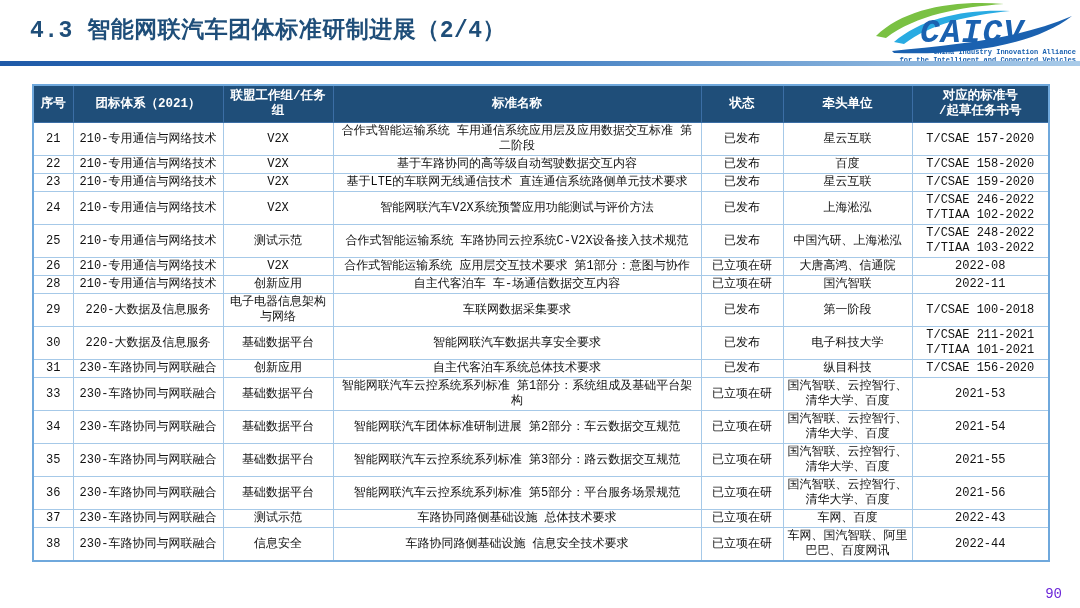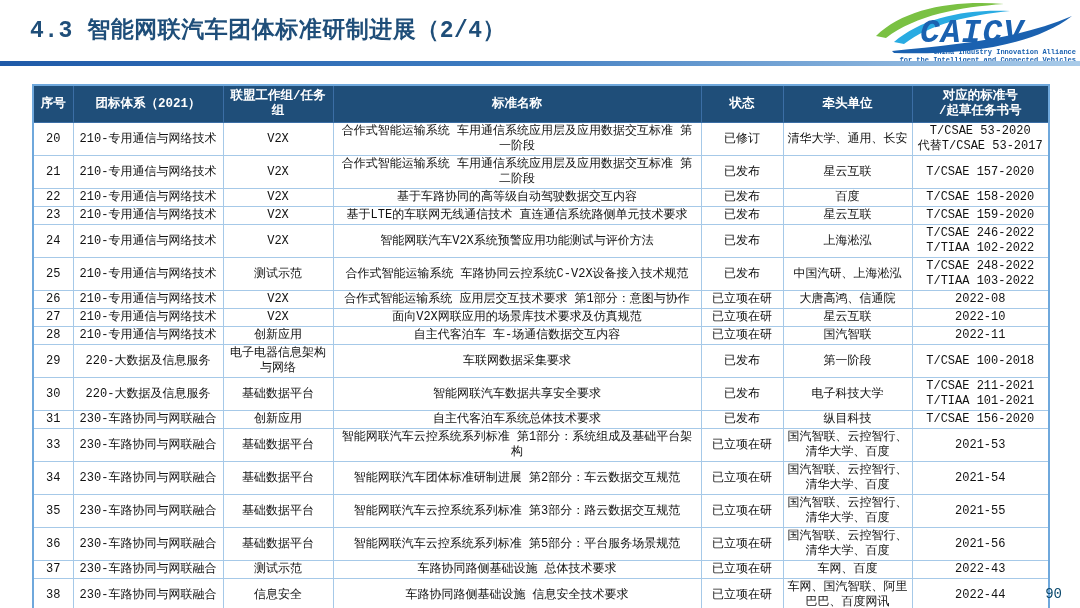--- a/index.html
+++ b/index.html
@@ -23,21 +23,21 @@
   }
   .std-table th{
     background:#1F4E79;color:#ffffff;font-size:12.5px;font-weight:bold;
     padding:3px 2px;border:1px solid #3B6EA5;white-space:pre-line;line-height:1.2;
   }
   .std-table td{
     font-size:12px;color:#111111;text-align:center;vertical-align:middle;
     padding:1px 3px;border:1px solid #A6C9E8;white-space:pre-line;line-height:1.25;
   }
   .page-number{
-    position:absolute;right:18px;bottom:6px;font-size:14px;color:#0c4a6e;
+    position:absolute;right:18px;bottom:6px;font-size:14px;color:#6d28d9;
   }
 </style>
 </head>
 <body>
 
 <div class="slide">
 
   <div class="slide-title">4.3 智能网联汽车团体标准研制进展（2/4）</div>
 
   <div class="logo">
@@ -70,30 +70,20 @@
           <th>联盟工作组/任务组</th>
           <th>标准名称</th>
           <th>状态</th>
           <th>牵头单位</th>
           <th>对应的标准号
 /起草任务书号</th>
         </tr>
     </thead>
     <tbody>
         <tr>
-          <td>20</td>
-          <td>210-专用通信与网络技术</td>
-          <td>V2X</td>
-          <td>合作式智能运输系统 车用通信系统应用层及应用数据交互标准 第一阶段</td>
-          <td>已修订</td>
-          <td>清华大学、通用、长安</td>
-          <td>T/CSAE 53-2020
-代替T/CSAE 53-2017</td>
-        </tr>
-        <tr>
           <td>21</td>
           <td>210-专用通信与网络技术</td>
           <td>V2X</td>
           <td>合作式智能运输系统 车用通信系统应用层及应用数据交互标准 第二阶段</td>
           <td>已发布</td>
           <td>星云互联</td>
           <td>T/CSAE 157-2020</td>
         </tr>
         <tr>
           <td>22</td>
@@ -134,29 +124,20 @@
 T/TIAA 103-2022</td>
         </tr>
         <tr>
           <td>26</td>
           <td>210-专用通信与网络技术</td>
           <td>V2X</td>
           <td>合作式智能运输系统 应用层交互技术要求 第1部分：意图与协作</td>
           <td>已立项在研</td>
           <td>大唐高鸿、信通院</td>
           <td>2022-08</td>
-        </tr>
-        <tr>
-          <td>27</td>
-          <td>210-专用通信与网络技术</td>
-          <td>V2X</td>
-          <td>面向V2X网联应用的场景库技术要求及仿真规范</td>
-          <td>已立项在研</td>
-          <td>星云互联</td>
-          <td>2022-10</td>
         </tr>
         <tr>
           <td>28</td>
           <td>210-专用通信与网络技术</td>
           <td>创新应用</td>
           <td>自主代客泊车 车-场通信数据交互内容</td>
           <td>已立项在研</td>
           <td>国汽智联</td>
           <td>2022-11</td>
         </tr>

